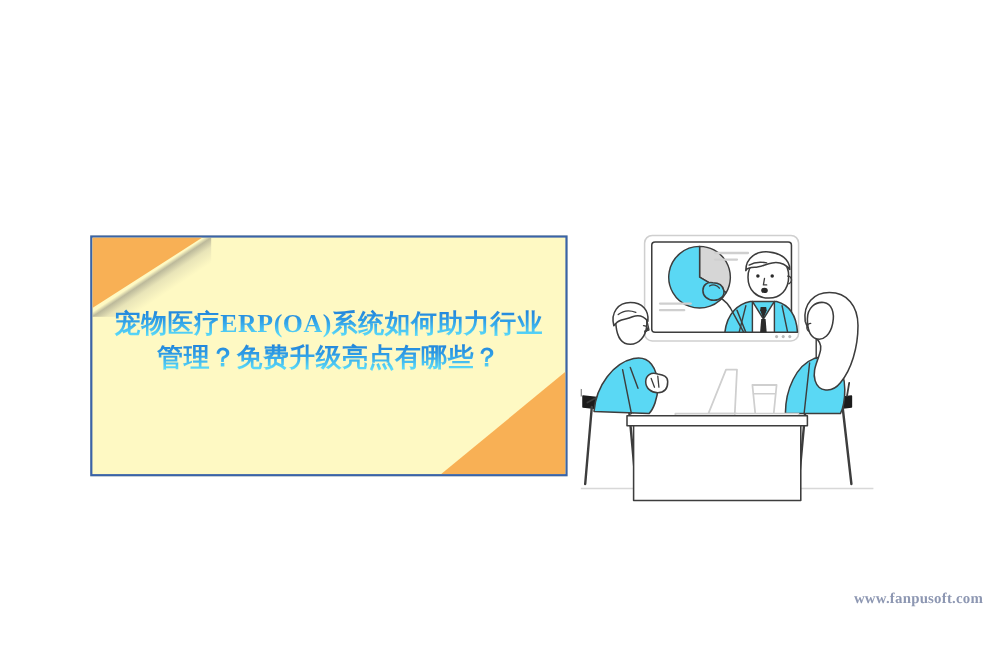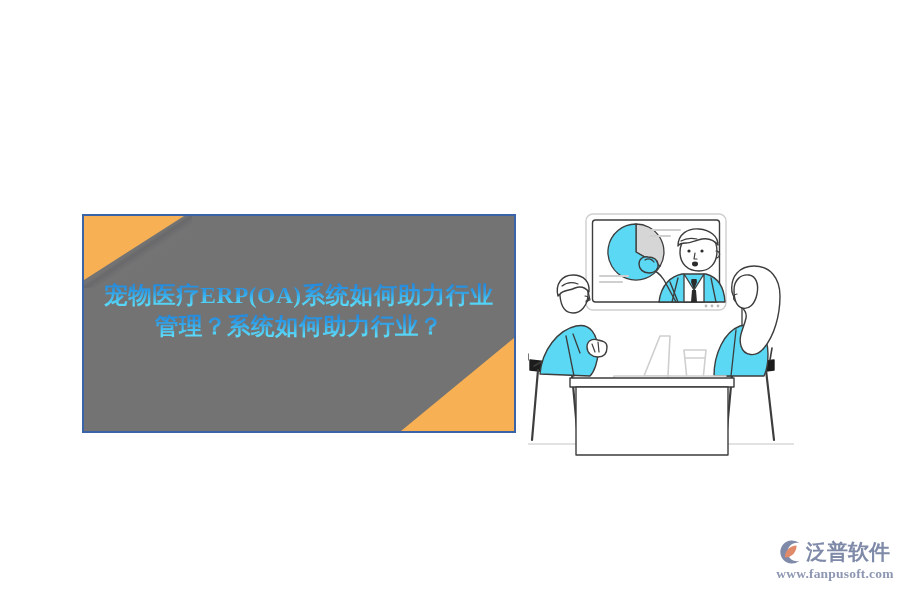--- a/index.html
+++ b/index.html
@@ -16,21 +16,21 @@
   }
 
   
   #title-card {
     position: absolute;
     left: 82px;
     top: 214px;
     width: 434px;
     height: 219px;
     border: 2px solid #3a63a8;
-    background: #737373;
+    background: #fef9c3;
     box-sizing: border-box;
     overflow: hidden;
   }
   .corner-tri {
     position: absolute;
     width: 0;
     height: 0;
   }
   
   #corner-tl {
@@ -133,21 +133,21 @@
 <body>
 
 <div id="title-card">
 
   <div id="corner-tl" class="corner-tri"></div>
   <div id="corner-tl-shadow"></div>
   <div id="corner-br" class="corner-tri"></div>
 
   <div id="title-text-wrap">
     <span class="title-line">宠物医疗ERP(OA)系统如何助力行业</span>
-    <span class="title-line">管理？系统如何助力行业？</span>
+    <span class="title-line">管理？免费升级亮点有哪些？</span>
   </div>
 
 </div>
 
 <div id="illustration">
   <svg viewBox="0 0 266 264" width="266" height="264" xmlns="http://www.w3.org/2000/svg">
     <g fill="none" stroke="#3d3d3d" stroke-width="1.4" stroke-linecap="round" stroke-linejoin="round">
 
       <line x1="0" y1="236" x2="266" y2="236" stroke="#d8d8d8" stroke-width="1.4"></line>
 
@@ -263,21 +263,14 @@
       <g>
         <rect x="42" y="170" width="164" height="9" fill="#ffffff" stroke="#3d3d3d" stroke-width="1.4"></rect>
         <rect x="48" y="179" width="152" height="68" fill="#ffffff" stroke="#3d3d3d" stroke-width="1.4"></rect>
       </g>
 
     </g>
   </svg>
 </div>
 
 <div id="watermark">
-  <div id="logo-row">
-    <svg id="logo-mark" viewBox="0 0 28 28" xmlns="http://www.w3.org/2000/svg">
-      <path d="M24.5 5.2 A11.6 11.6 0 1 0 24.5 22.8 A9.2 9.2 0 1 1 24.5 5.2 Z" fill="#7e8aa8"></path>
-      <path d="M9.8 19.5 C9.8 12.6 15.0 7.4 21.6 7.4 C21.6 14.3 16.4 19.5 9.8 19.5 Z" fill="#e08a6a"></path>
-    </svg>
-    <span id="logo-wordmark">泛普软件</span>
-  </div>
   <div id="logo-url">www.fanpusoft.com</div>
 </div>
 
 </body></html>

